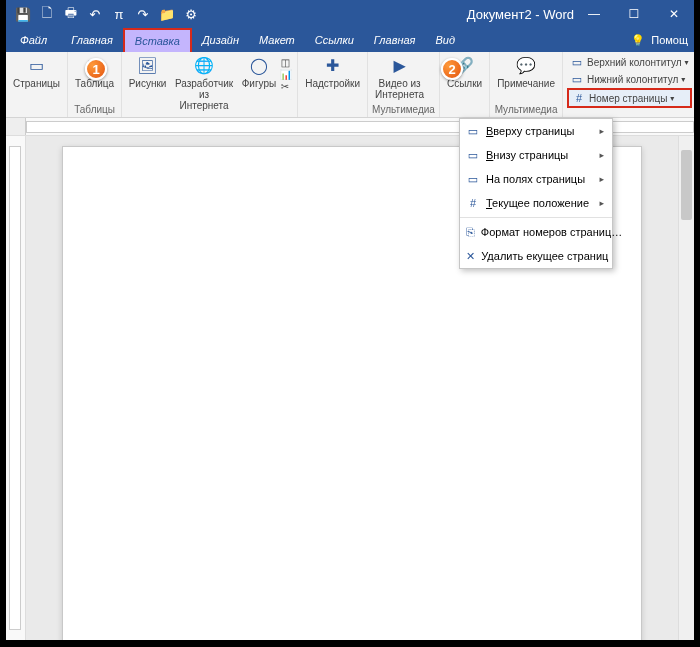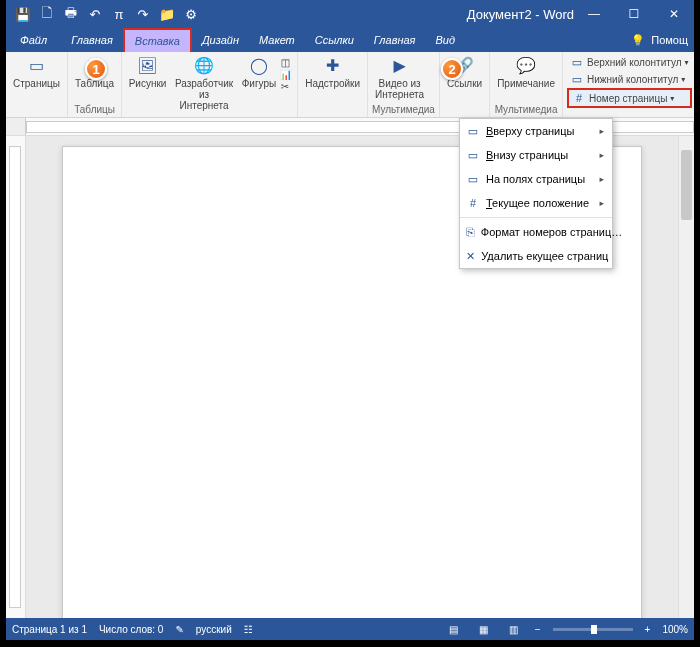--- a/index.html
+++ b/index.html
@@ -227,37 +227,20 @@
       <div class="strip"></div>
     </div>
     <div class="page-wrap">
       <div class="page"></div>
     </div>
     <div class="scroll-v">
       <div class="thumb"></div>
     </div>
   </div>
 
-  <div class="statusbar">
-    <span>Страница 1 из 1</span>
-    <span>Число слов: 0</span>
-    <span>✎</span>
-    <span>русский</span>
-    <span>☷</span>
-    <div class="spacer"></div>
-    <span class="view-btn">▤</span>
-    <span class="view-btn">▦</span>
-    <span class="view-btn">▥</span>
-    <span>−</span>
-    <div class="zoom-slider">
-        <div class="knob"></div>
-      </div>
-    <span>+</span>
-    <span>100%</span>
-  </div>
 </div>
 
 <div class="menu">
   <div class="menu-item">
     <span class="ico">▭</span>
     <span><span class="und">В</span><span>верху страницы</span></span>
     <span class="arrow">▸</span>
   </div>
   <div class="menu-item">
     <span class="ico">▭</span>

